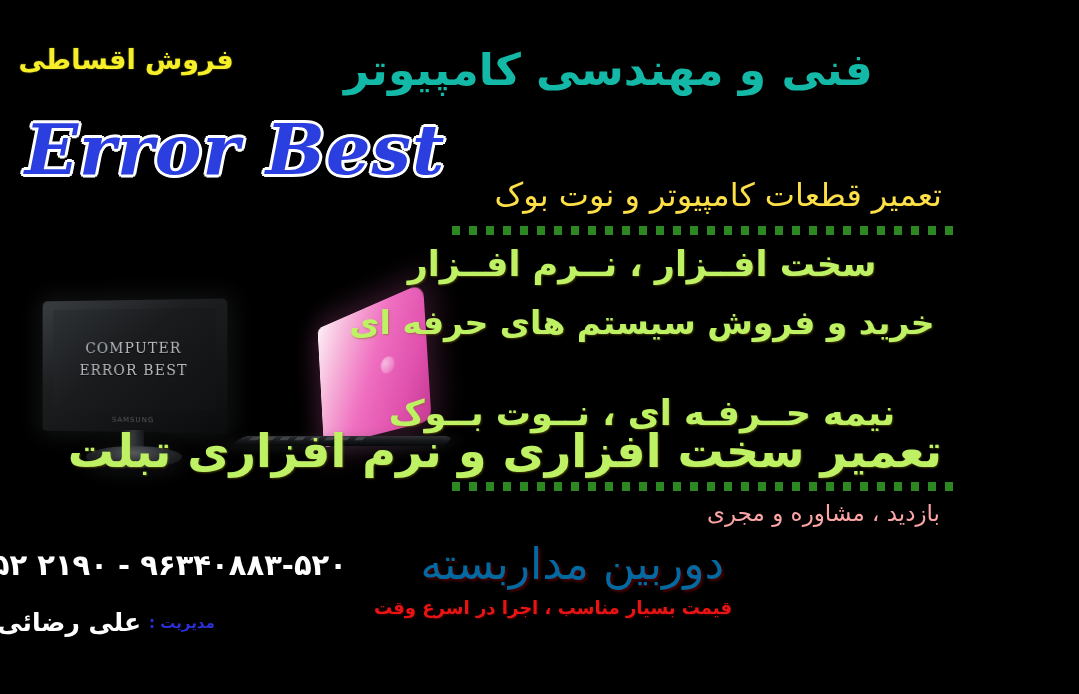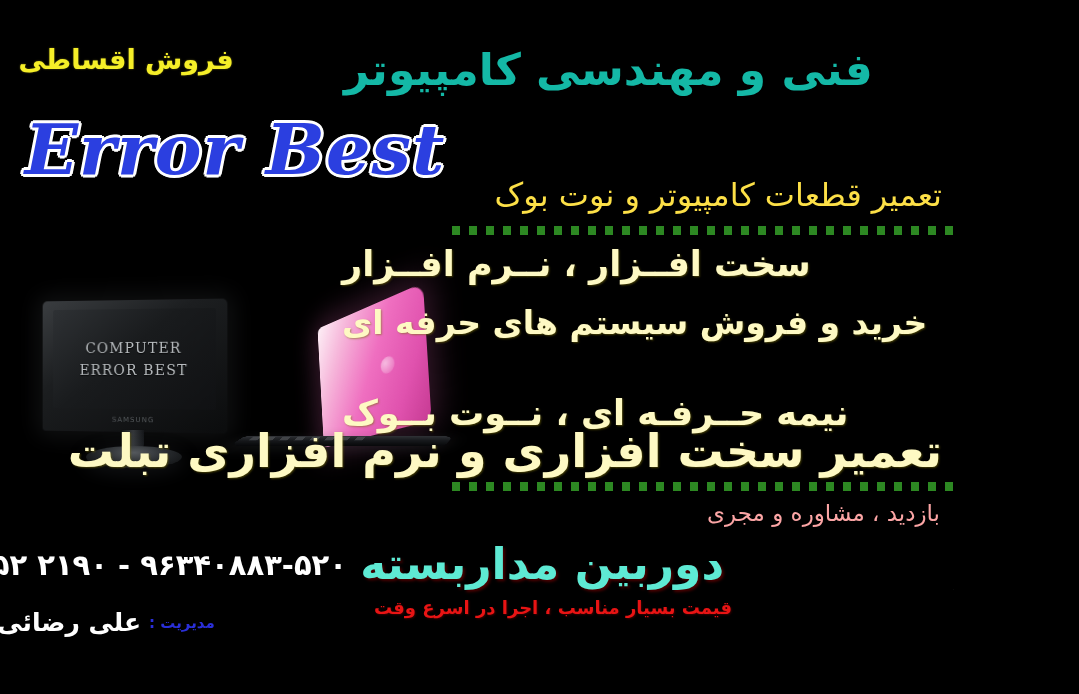--- a/index.html
+++ b/index.html
@@ -200,44 +200,44 @@
         #000000 8px, #000000 17px);
     opacity: .95;
   }
   #divider-top    { top: 226px; }
   #divider-bottom { top: 482px; }
 
   
   .service-line {
     right: 12px;
     width: 600px;
-    text-align: left;
-    color: #fef9c3;
+    text-align: center;
+    color: #bef264;
     font-weight: bold;
     text-shadow: 1px 1px 2px rgba(120,110,10,.55);
   }
   #service-0 { top: 244px; font-size: 35px; }
   #service-1 { top: 303px; font-size: 33px; }
   #service-2 { top: 362px; font-size: 35px; margin-top: 31px; }
   #service-3 { top: 424px; font-size: 46px; padding-left: 32px; }
 
   
   #cctv-sub-top {
     right: 14px; top: 500px;
     width: 420px;
     color: #fca5a5;
     font-size: 23px;
   }
   #cctv-title {
     right: 230px; top: 538px;
     width: 380px;
     text-align: right;
-    color: #5eead4;
+    color: #0369a1;
     font-size: 44px;
-    font-weight: bold;
+    font-weight: normal;
     letter-spacing: -1px;
     text-shadow: 2px 2px 3px rgba(90,0,0,.85);
   }
   #cctv-sub-bottom {
     right: 222px; top: 597px;
     width: 420px;
     text-align: right;
     color: #e81414;
     font-size: 18px;
     font-weight: bold;

